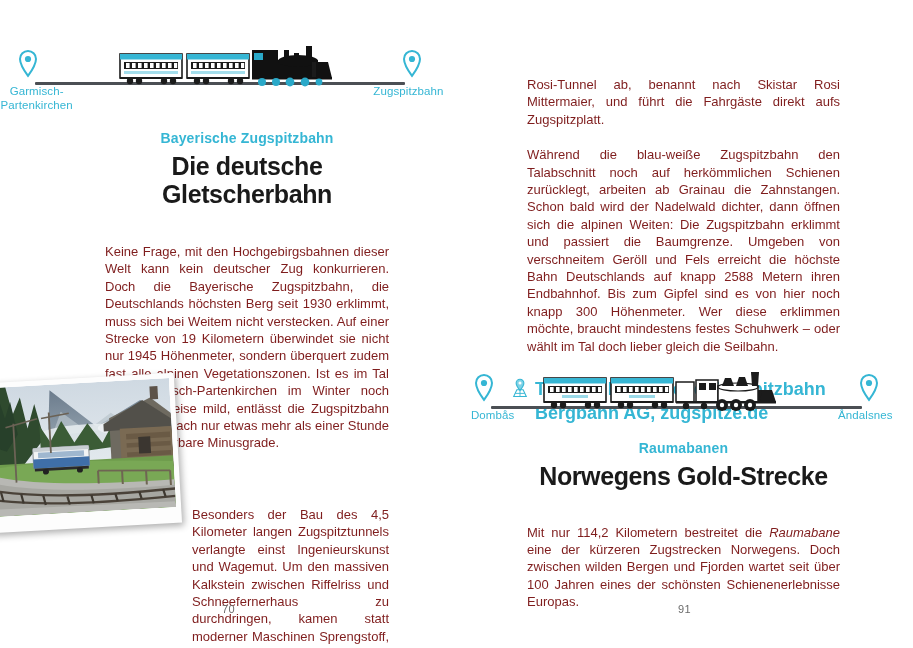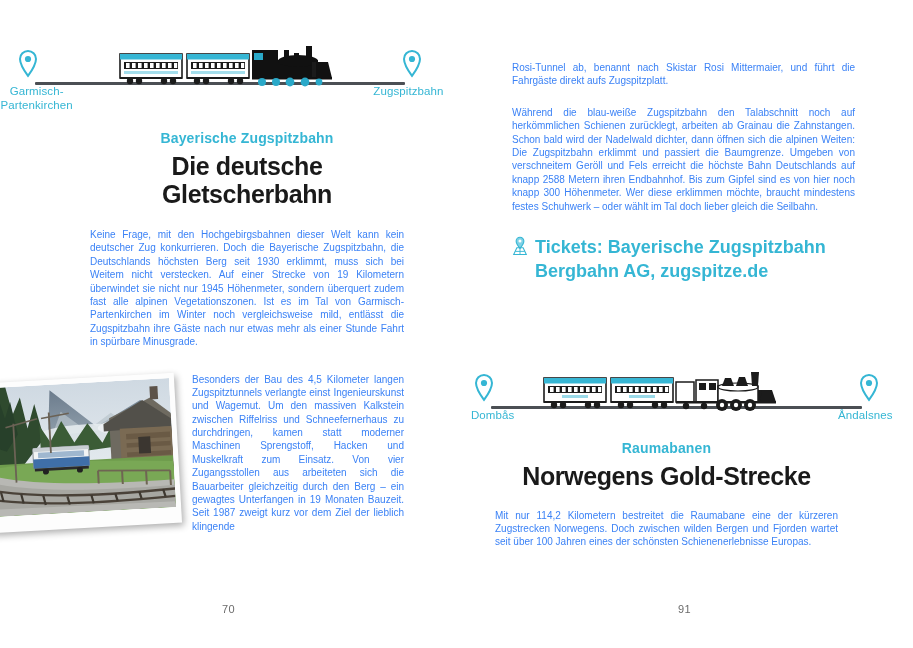--- a/index.html
+++ b/index.html
@@ -40,30 +40,30 @@
   .kicker {
     color:#35b6d4; font-weight:bold; font-size:14px;
     text-align:center; letter-spacing:.15px;
   }
   h1.headline {
     font-size:25px; font-weight:bold; text-align:center;
     margin:7px 0 0 0; letter-spacing:-.4px; color:#1a1a1a;
     line-height:1.1;
   }
   p.body {
-    font-size:10px; line-height:1.34; text-align:justify;
-    margin:1px; color:#3b82f6; hyphens:none;
+    font-size:13px; line-height:1.34; text-align:justify;
+    margin:16px; color:#7f1d1d; hyphens:none;
   }
   p.body + p.body { margin-top:11px; }
   .tickets {
     color:#35b6d4; font-weight:bold; font-size:18px; line-height:1.35;
     display:flex; gap:6px; align-items:flex-start;
   }
   .tickets .tk-icon { flex:0 0 auto; width:18px; height:20px; margin-top:1px;}
-  .italic { }
+  .italic { font-style:italic; }
 
   
   .photo-frame {
     position:absolute; left:-12px; top:378px;
     width:190px; height:150px;
     background:#fdfdfd; padding:5px 5px 16px 5px;
     transform:rotate(-3.2deg);
     box-shadow:2px 3px 7px rgba(0,0,0,.32);
   }
   .photo { width:100%; height:100%; position:relative; overflow:hidden; }
@@ -372,21 +372,21 @@
                 <circle cx="30" cy="38" r="3.2" fill="#1b1b1b"></circle>
             </g>
           </svg>
         </div>
 
         <div class="stop-label left">Dombås</div>
         <div class="stop-label right">Åndalsnes</div>
       </div>
     </div>
 
-    <div style="position:absolute; left:38px; width:345px; top:440px;">
+    <div style="position:absolute; left:55px; width:345px; top:440px;">
       <div class="kicker">Raumabanen</div>
       <h1 class="headline">Norwegens Gold-Strecke</h1>
       <div style="height:17px;"></div>
       <p class="body">
         <span>Mit nur 114,2 Kilometern bestreitet die </span><span class="italic">Raumabane</span><span> eine der kürzeren Zugstrecken Norwegens. Doch zwischen wilden Bergen und Fjorden wartet seit über 100 Jahren eines der schönsten Schienenerlebnisse Europas.</span>
       </p>
     </div>
 
     <div class="pg-num" style="left:222px;">91</div>
   </div>

